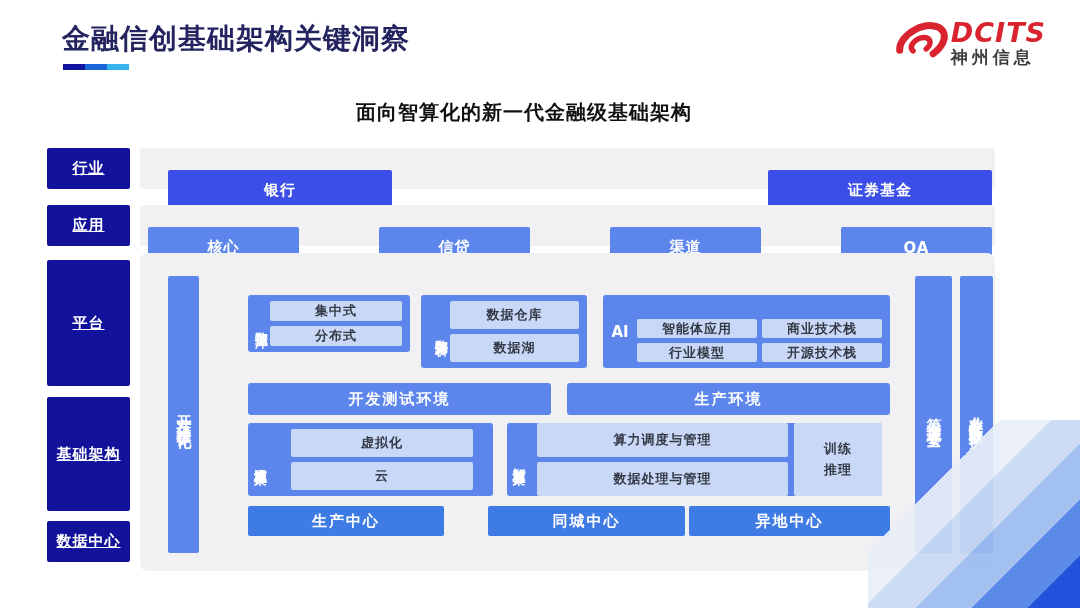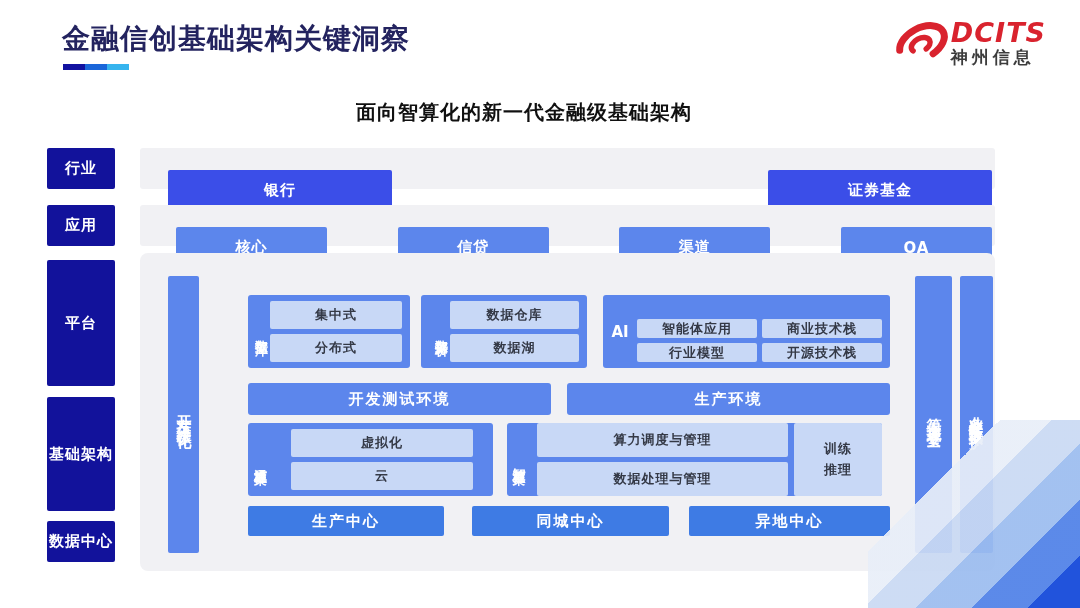--- a/index.html
+++ b/index.html
@@ -18,31 +18,31 @@
   .u1{background:var(--u1);} .u2{background:var(--u2);} .u3{background:var(--u3);}
   .logo{position:absolute;top:18px;right:34px;display:flex;align-items:center;}
   .swirl{color:var(--red);display:flex;}
   .logo-col{display:flex;flex-direction:column;line-height:1.05;}
   .logo-brand{color:var(--red);font-weight:bold;font-style:italic;font-size:27px;letter-spacing:1px;}
   .logo-company{color:#3C3C3C;font-weight:bold;font-size:17px;letter-spacing:4px;margin-top:2px;}
   
   .subtitle{position:absolute;left:0;right:0;top:99px;text-align:center;
             transform:translateX(-16px);font-size:20px;font-weight:bold;color:#101010;letter-spacing:1px;}
   
-  .navybox{position:absolute;left:47px;width:68px;background:var(--navy);border-radius:2px;
+  .navybox{position:absolute;left:47px;width:83px;background:var(--navy);border-radius:2px;
            color:#fff;font-weight:bold;font-size:15px;display:flex;align-items:center;
-           justify-content:center;letter-spacing:1px;}
+           justify-content:center;letter-spacing:1px;text-decoration:underline;}
   .lbl-industry{top:148px;height:41px;} .lbl-app{top:205px;height:41px;}
   .lbl-platform{top:260px;height:126px;} .lbl-infra{top:397px;height:114px;}
   .lbl-dc{top:521px;height:41px;}
   
   .strip{position:absolute;left:140px;width:855px;height:41px;background:var(--strip);
          border-radius:3px;display:flex;align-items:center;justify-content:space-between;}
   .strip-industry{top:148px;padding:0 3px 0 28px;box-sizing:border-box;}
-  .strip-app{top:205px;padding:0 3px 0 36px;box-sizing:border-box;gap:28px;}
+  .strip-app{top:205px;padding:0 3px 0 8px;box-sizing:border-box;gap:28px;}
   .box{height:42px;display:flex;align-items:center;justify-content:center;border-radius:2px;
        color:#fff;font-weight:bold;font-size:15px;letter-spacing:1px;margin-top:44px;}
   .box-industry{width:224px;background:var(--indigo);}
   .box-app{width:151px;background:var(--blue);}
   
   .platform{position:absolute;left:140px;top:253px;width:855px;height:318px;
             background:var(--strip);border-radius:8px;}
   .vbar{position:absolute;top:23px;height:277px;background:var(--blue);border-radius:2px;
         display:flex;align-items:center;justify-content:center;color:#fff;font-weight:bold;}
   .vtext{writing-mode:vertical-rl;letter-spacing:3px;font-size:15px;line-height:1;}
@@ -50,42 +50,42 @@
   .sec{left:775px;width:37px;}
   .bcp{left:820px;width:33px;}
   .bcp .vtext{font-size:14px;letter-spacing:2px;}
   .grp{position:absolute;background:var(--blue);border-radius:3px;display:flex;box-sizing:border-box;}
   .grp-label{display:flex;align-items:center;justify-content:center;color:#fff;font-weight:bold;
              font-size:13px;}
   .grp-label .vtext{font-size:13px;letter-spacing:1px;}
   .grp-body{flex:1;display:flex;flex-direction:column;gap:5px;padding:6px 8px 6px 2px;}
   .litebox{background:var(--light);border-radius:2px;flex:1;display:flex;align-items:center;
            justify-content:center;font-size:13px;font-weight:600;color:#343946;letter-spacing:1px;}
-  .grp-db{left:108px;top:42px;width:162px;height:73px;padding-left:7px;}
+  .grp-db{left:108px;top:42px;width:162px;height:57px;padding-left:7px;}
   .grp-da{left:281px;top:42px;width:166px;height:73px;padding-left:14px;}
   .grp-ai{left:463px;top:42px;width:287px;height:73px;}
   .ai-label{width:34px;display:flex;align-items:center;justify-content:center;color:#fff;
             font-weight:bold;font-size:15px;}
   .ai-grid{flex:1;display:grid;grid-template-columns:1fr 1fr;gap:5px;padding:6px 8px 6px 0;margin-top:18px;}
   .envbar{position:absolute;top:130px;height:32px;background:var(--blue);border-radius:3px;
           color:#fff;font-weight:bold;font-size:15px;display:flex;align-items:center;
           justify-content:center;letter-spacing:2px;}
   .env-dev{left:108px;width:303px;} .env-prod{left:427px;width:323px;}
   .grp-gen{left:108px;top:170px;width:245px;height:73px;padding-left:6px;}
   .grp-gen .grp-body{padding:6px 20px 6px 24px;}
   .grp-intel{left:367px;top:170px;width:375px;height:73px;gap:6px;}
   .grp-intel .grp-label{width:24px;}
   .intel-stack{flex:1;display:flex;flex-direction:column;gap:5px;}
   .intel-side{width:88px;background:var(--light);border-radius:2px;display:flex;align-items:center;
               justify-content:center;font-size:13px;font-weight:600;color:#343946;
               white-space:pre-line;text-align:center;line-height:1.55;letter-spacing:1px;}
   .centerbox{position:absolute;top:253px;height:30px;background:var(--azure);border-radius:2px;
              color:#fff;font-weight:bold;font-size:15px;display:flex;align-items:center;
              justify-content:center;letter-spacing:2px;}
-  .center-1{left:108px;width:196px;} .center-2{left:332px;width:197px;} .center-3{left:549px;width:201px;}
+  .center-1{left:108px;width:196px;} .center-2{left:348px;width:197px;} .center-3{left:549px;width:201px;}
   
   .corner-deco{position:absolute;right:0;bottom:0;width:212px;height:188px;z-index:6;
     background:linear-gradient(135deg,
       rgba(255,255,255,0) 0%,   rgba(255,255,255,0) 33%,
       rgba(232,238,248,.92) 33%, rgba(232,238,248,.92) 46%,
       rgba(201,217,243,.92) 46%, rgba(201,217,243,.92) 59%,
       rgba(155,188,239,.92) 59%, rgba(155,188,239,.92) 73%,
       rgba(85,133,232,.96) 73%,  rgba(85,133,232,.96) 87%,
       rgba(33,83,220,1) 87%,     rgba(33,83,220,1) 100%);}
 </style>

